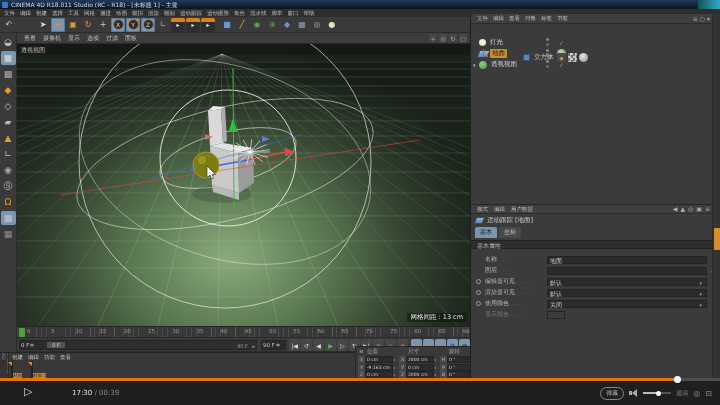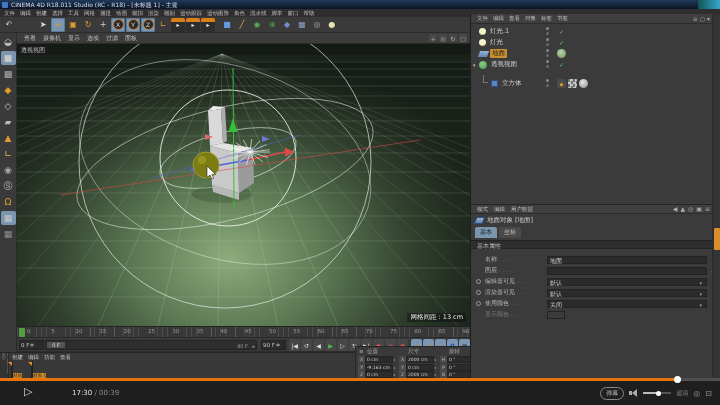--- a/index.html
+++ b/index.html
@@ -458,32 +458,20 @@
         <span>对象</span>
         <span>标签</span>
         <span>书签</span>
       </div>
     <div id="omicons">
         <span>≡</span>
         <span>○</span>
         <span>▾</span>
       </div>
     <div id="omlist">
-        <div class="orow" style="top: 2px;">
-          <span style="width: 8px; display: inline-block;"></span>
-          <span class="oic" style="background: radial-gradient(circle at 50% 35%, rgb(245, 242, 204) 55%, rgb(138, 138, 106)); border-radius: 50%; width: 7px; height: 7px;"></span>
-          <span class="nm">灯光.1</span>
-          <span class="dots">
-            <i></i>
-            <i></i>
-          </span>
-          <span class="tags">
-            <span class="tag" style="color: rgb(88, 200, 88);">✓</span>
-          </span>
-        </div>
         <div class="orow" style="top: 13px;">
           <span style="width: 8px; display: inline-block;"></span>
           <span class="oic" style="background: radial-gradient(circle at 50% 35%, rgb(245, 242, 204) 55%, rgb(138, 138, 106)); border-radius: 50%; width: 7px; height: 7px;"></span>
           <span class="nm">灯光</span>
           <span class="dots">
             <i></i>
             <i></i>
           </span>
           <span class="tags">
             <span class="tag" style="color: rgb(88, 200, 88);">✓</span>
@@ -507,21 +495,21 @@
           <span class="oic" style="background: radial-gradient(circle at 40% 35%, rgb(143, 208, 143), rgb(63, 143, 63)); border-radius: 50%; width: 8px; height: 8px;"></span>
           <span class="nm">透视视图</span>
           <span class="dots">
             <i></i>
             <i></i>
           </span>
           <span class="tags">
             <span class="tag" style="color: rgb(88, 200, 88);">✓</span>
           </span>
         </div>
-        <div class="orow" style="top: 54px;">
+        <div class="orow" style="top: 28px; padding-left: 32px;">
           <span class="conn"></span>
           <span style="width: 20px; display: inline-block;"></span>
           <span class="oic" style="background: rgb(93, 131, 192); border: 1px solid rgb(46, 79, 134); width: 7px; height: 7px;"></span>
           <span class="nm">立方体</span>
           <span class="dots">
             <i></i>
             <i></i>
           </span>
           <span class="tags">
             <span class="tag" style="color: rgb(227, 155, 45); font-size: 5px; background: rgb(74, 74, 74);">◆</span>
@@ -538,21 +526,21 @@
       </div>
     <div id="amicons">
         <span>◀</span>
         <span>▲</span>
         <span>◎</span>
         <span>▣</span>
         <span>≡</span>
       </div>
     <div id="amtitle">
       <span class="am-ic"></span>
-      <span>地面对象 [地面]</span>
+      <span>运动跟踪 [地面]</span>
     </div>
     <div id="amtabs">
         <span class="tab sel">基本</span>
         <span class="tab">坐标</span>
       </div>
     <div class="am-section">基本属性</div>
     <div id="amfields">
         <div class="arow" style="top: 240px;">
           <span class="lb">名称</span>
           <span class="vb" style="width: 160px;">地面</span>

